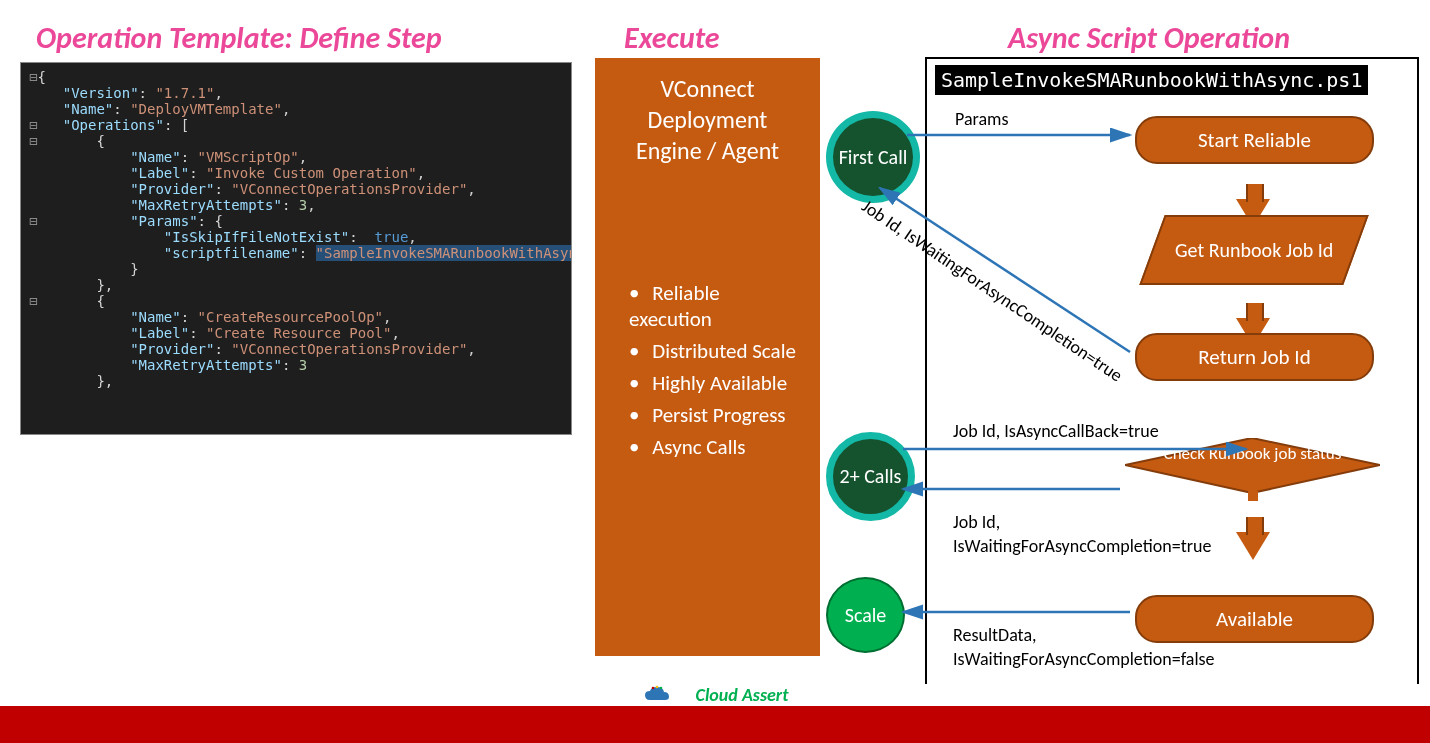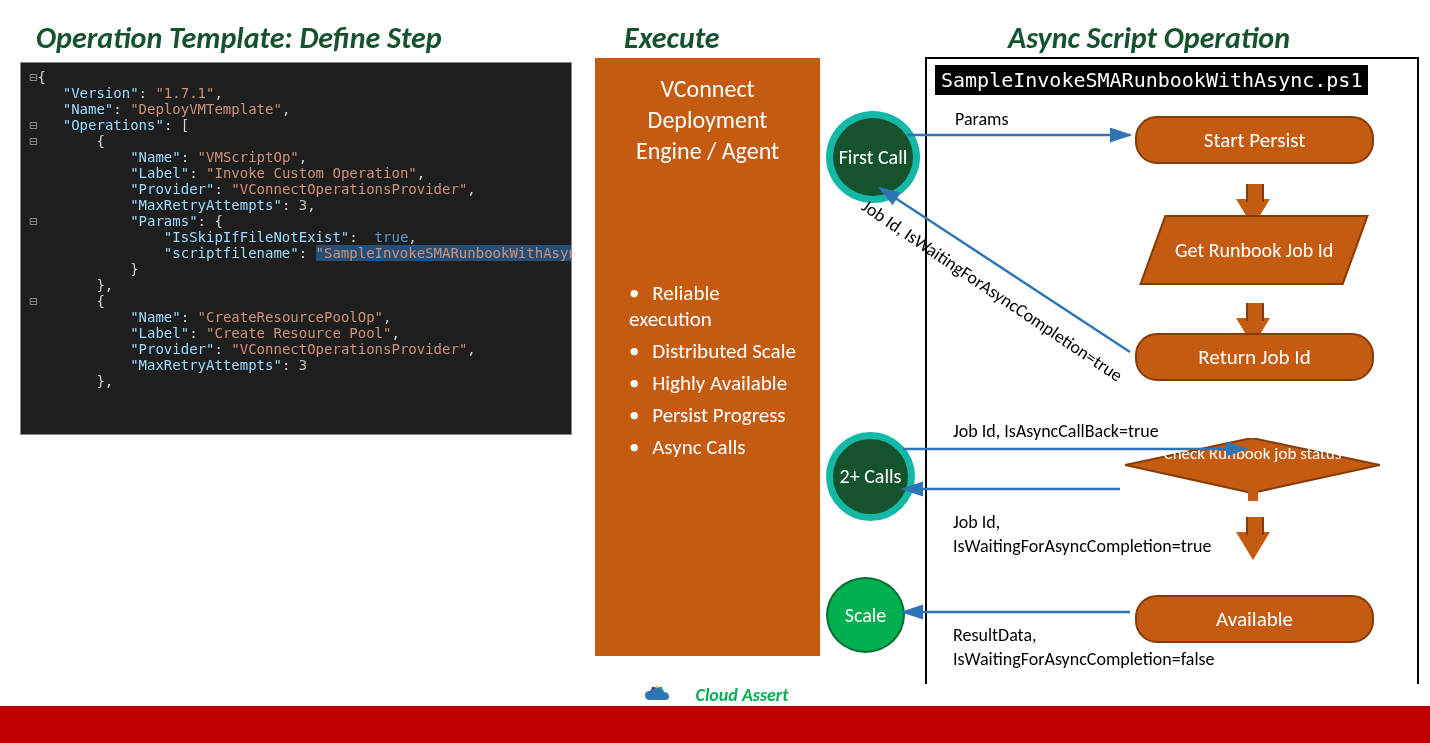--- a/index.html
+++ b/index.html
@@ -1,17 +1,17 @@
 <!DOCTYPE html>
 <html><head>
 <meta charset="utf-8">
 <style>
   html,body{margin:0;padding:0;width:1430px;height:743px;background:#fff;font-family:Calibri,Arial,sans-serif;overflow:hidden}
   .abs{position:absolute}
-  .title{color:#14532d;font-size:30px;font-weight:bold;font-style:italic}
+  .title{color:#ec4899;font-size:30px;font-weight:bold;font-style:italic}
   .code-block{background:#1e1e1e;width:552px;height:373px;left:20px;top:62px;border:1px solid #888;font-family:Consolas,monospace;font-size:14px;color:#d4d4d4;padding:6px 8px;box-sizing:border-box;overflow:hidden;white-space:pre}
   .gutter{color:#888}
   .k{color:#9cdcfe}
   .s{color:#ce9178}
   .n{color:#b5cea8}
   .b{color:#569cd6}
   .hl{background:#264f78;color:#ce9178}
   .orange-panel{background:#C55A11;left:595px;top:58px;width:225px;height:598px;color:#fff;text-align:center;box-sizing:border-box;padding:15px 24px}
   .orange-panel .hdr{font-size:24px;line-height:1.3}
   .orange-panel ul{text-align:left;margin:110px 0 0 10px;padding:0;list-style:none;font-size:21px}
@@ -73,21 +73,21 @@
     <li>Distributed Scale</li>
     <li>Highly Available</li>
     <li>Persist Progress</li>
     <li>Async Calls</li>
   </ul>
 </div>
 
 <div class="abs async-box"></div>
 <div class="abs filename-bar">SampleInvokeSMARunbookWithAsync.ps1</div>
 
-<div class="abs shape rect" style="left:1135px;top:116px;width:235px;height:44px">Start Persist</div>
+<div class="abs shape rect" style="left:1135px;top:116px;width:235px;height:44px">Start Reliable</div>
 
 <div class="abs" style="left:1236px;top:199px">
     <div class="arrow-down"></div>
   </div>
 
 <div class="abs para" style="left:1152px;top:215px;width:200px;height:66px">
     <span>Get Runbook Job Id</span>
   </div>
 
 <div class="abs" style="left:1236px;top:318px">

